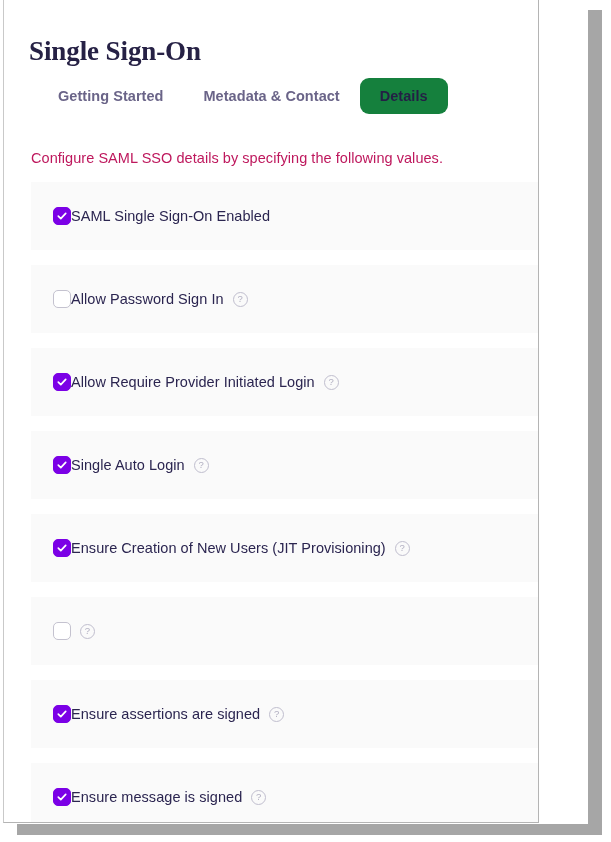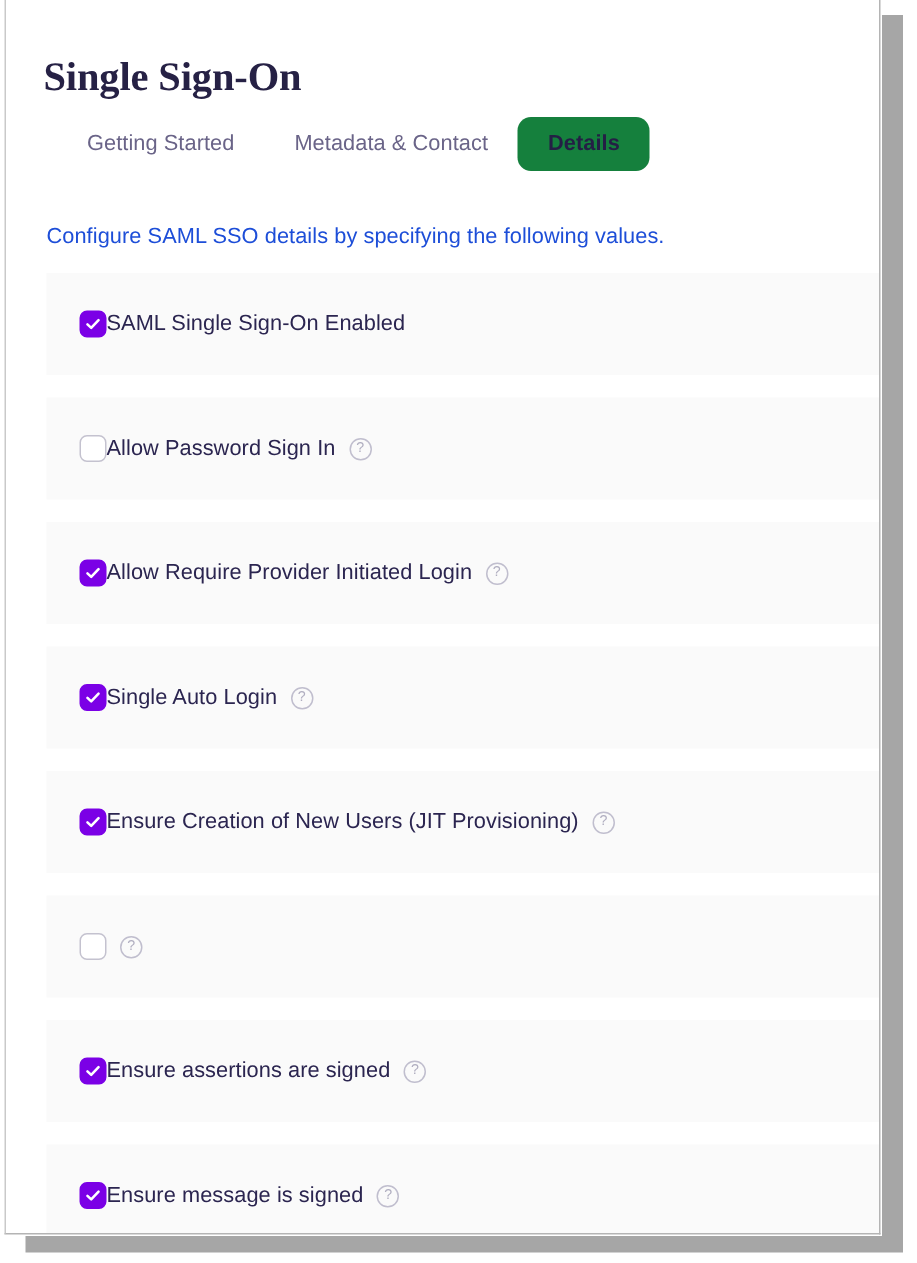--- a/index.html
+++ b/index.html
@@ -13,21 +13,21 @@
     overflow: hidden;
     font-family: "Liberation Sans", sans-serif;
     -webkit-font-smoothing: antialiased;
   }
 
   
   #page-frame {
     position: absolute;
     left: 3px;
     top: 0px;
-    width: 584px;
+    width: 536px;
     height: 823px;
     background: #ffffff;
     border-left: 1px solid #c9c9c9;
     border-right: 1px solid #b4b4b4;
     border-bottom: 1px solid #b4b4b4;
     box-sizing: border-box;
     overflow: hidden;
   }
   
   #frame-shadow-right {
@@ -78,42 +78,42 @@
   #tabs {
     position: absolute;
     left: 34px;
     top: 78px;
     display: flex;
     align-items: center;
     gap: 0px;
   }
   .tab {
     font-size: 14.5px;
-    font-weight: 400;
+    font-weight: 700;
     color: #6a6488;
     padding: 10px 20px;
     border-radius: 9px;
     white-space: nowrap;
     cursor: pointer;
     background: transparent;
     letter-spacing: 0.05px;
   }
   .tab.active {
     background: #15803d;
     color: #241f45;
     font-weight: 700;
   }
 
   
   #description {
     position: absolute;
     left: 27px;
     top: 150px;
     font-size: 14.5px;
-    color: #1d4ed8;
+    color: #be185d;
     letter-spacing: 0.05px;
     white-space: nowrap;
   }
 
   
   #settings-list {
     position: absolute;
     left: 27px;
     top: 182px;
     width: 556px;

